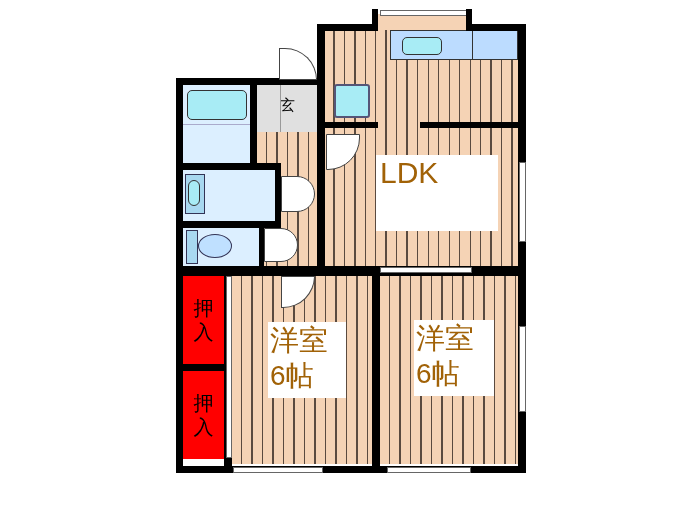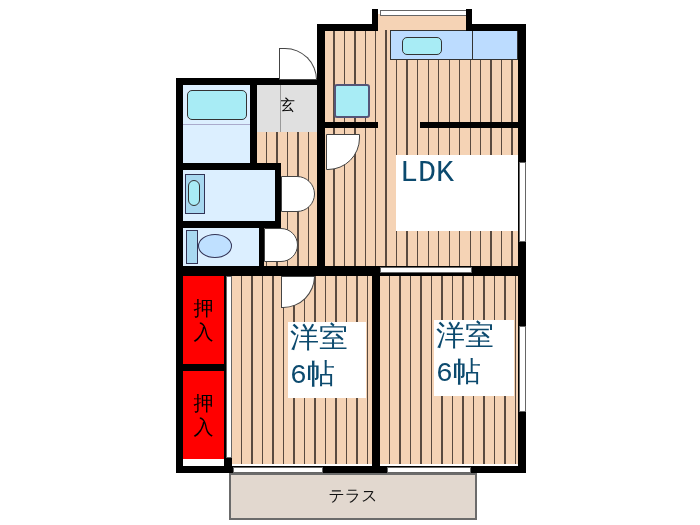--- a/index.html
+++ b/index.html
@@ -6,21 +6,21 @@
   body { width:700px; height:525px; position:relative; overflow:hidden; font-family:"DejaVu Sans", sans-serif; }
   .abs { position:absolute; box-sizing:border-box; }
   .wall { position:absolute; background:#000; }
   .floor { position:absolute;
     background-color:#f5d3b5;
     background-image: repeating-linear-gradient(90deg, #f5d3b5 0px, #f5d3b5 9px, #5a4a3f 9px, #5a4a3f 10.5px);
   }
   .wet { position:absolute; background:#dcefff; }
   .gray { position:absolute; background:#e0e0e0; }
   .closet { position:absolute; background:#ff0000; color:#000; font-size:20px; line-height:24px; text-align:center; display:flex; align-items:center; justify-content:center; writing-mode:horizontal-tb; }
-  .label { position:absolute; background:#ffffff; color:#0c4a6e; font-family:Liberation Mono, monospace;margin-left:20px; }
+  .label { position:absolute; background:#ffffff; color:#a16207; font-family:Liberation Sans, sans-serif; }
   .door { position:absolute; background:#fff; border:1.5px solid #444; }
   .win { position:absolute; background:#fff; border:1px solid #666; }
   .terrace { position:absolute; background:#e2d8cf; border:2px solid #6b6b6b; display:flex; align-items:center; justify-content:center; font-size:16px; color:#111; }
 </style>
 </head>
 <body>
 
 <div class="abs" style="left:0;top:0;width:700px;height:525px;">
 
   <div class="floor" style="left:324px;top:30px;width:194px;height:238px;"></div>
@@ -104,16 +104,13 @@
   </div>
   <div class="label" style="left:268px;top:322px;width:74px;height:76px;padding:0 2px;">
     <div style="font-size:29px;line-height:36px;">洋室</div>
     <div style="font-size:28px;line-height:36px;">6帖</div>
   </div>
   <div class="label" style="left:414px;top:320px;width:76px;height:76px;padding:0 2px;">
     <div style="font-size:29px;line-height:36px;">洋室</div>
     <div style="font-size:28px;line-height:36px;">6帖</div>
   </div>
 
-  <div class="terrace" style="left:229px;top:473px;width:244px;height:43px;">
-    <span>テラス</span>
-  </div>
 </div>
 
 </body></html>

